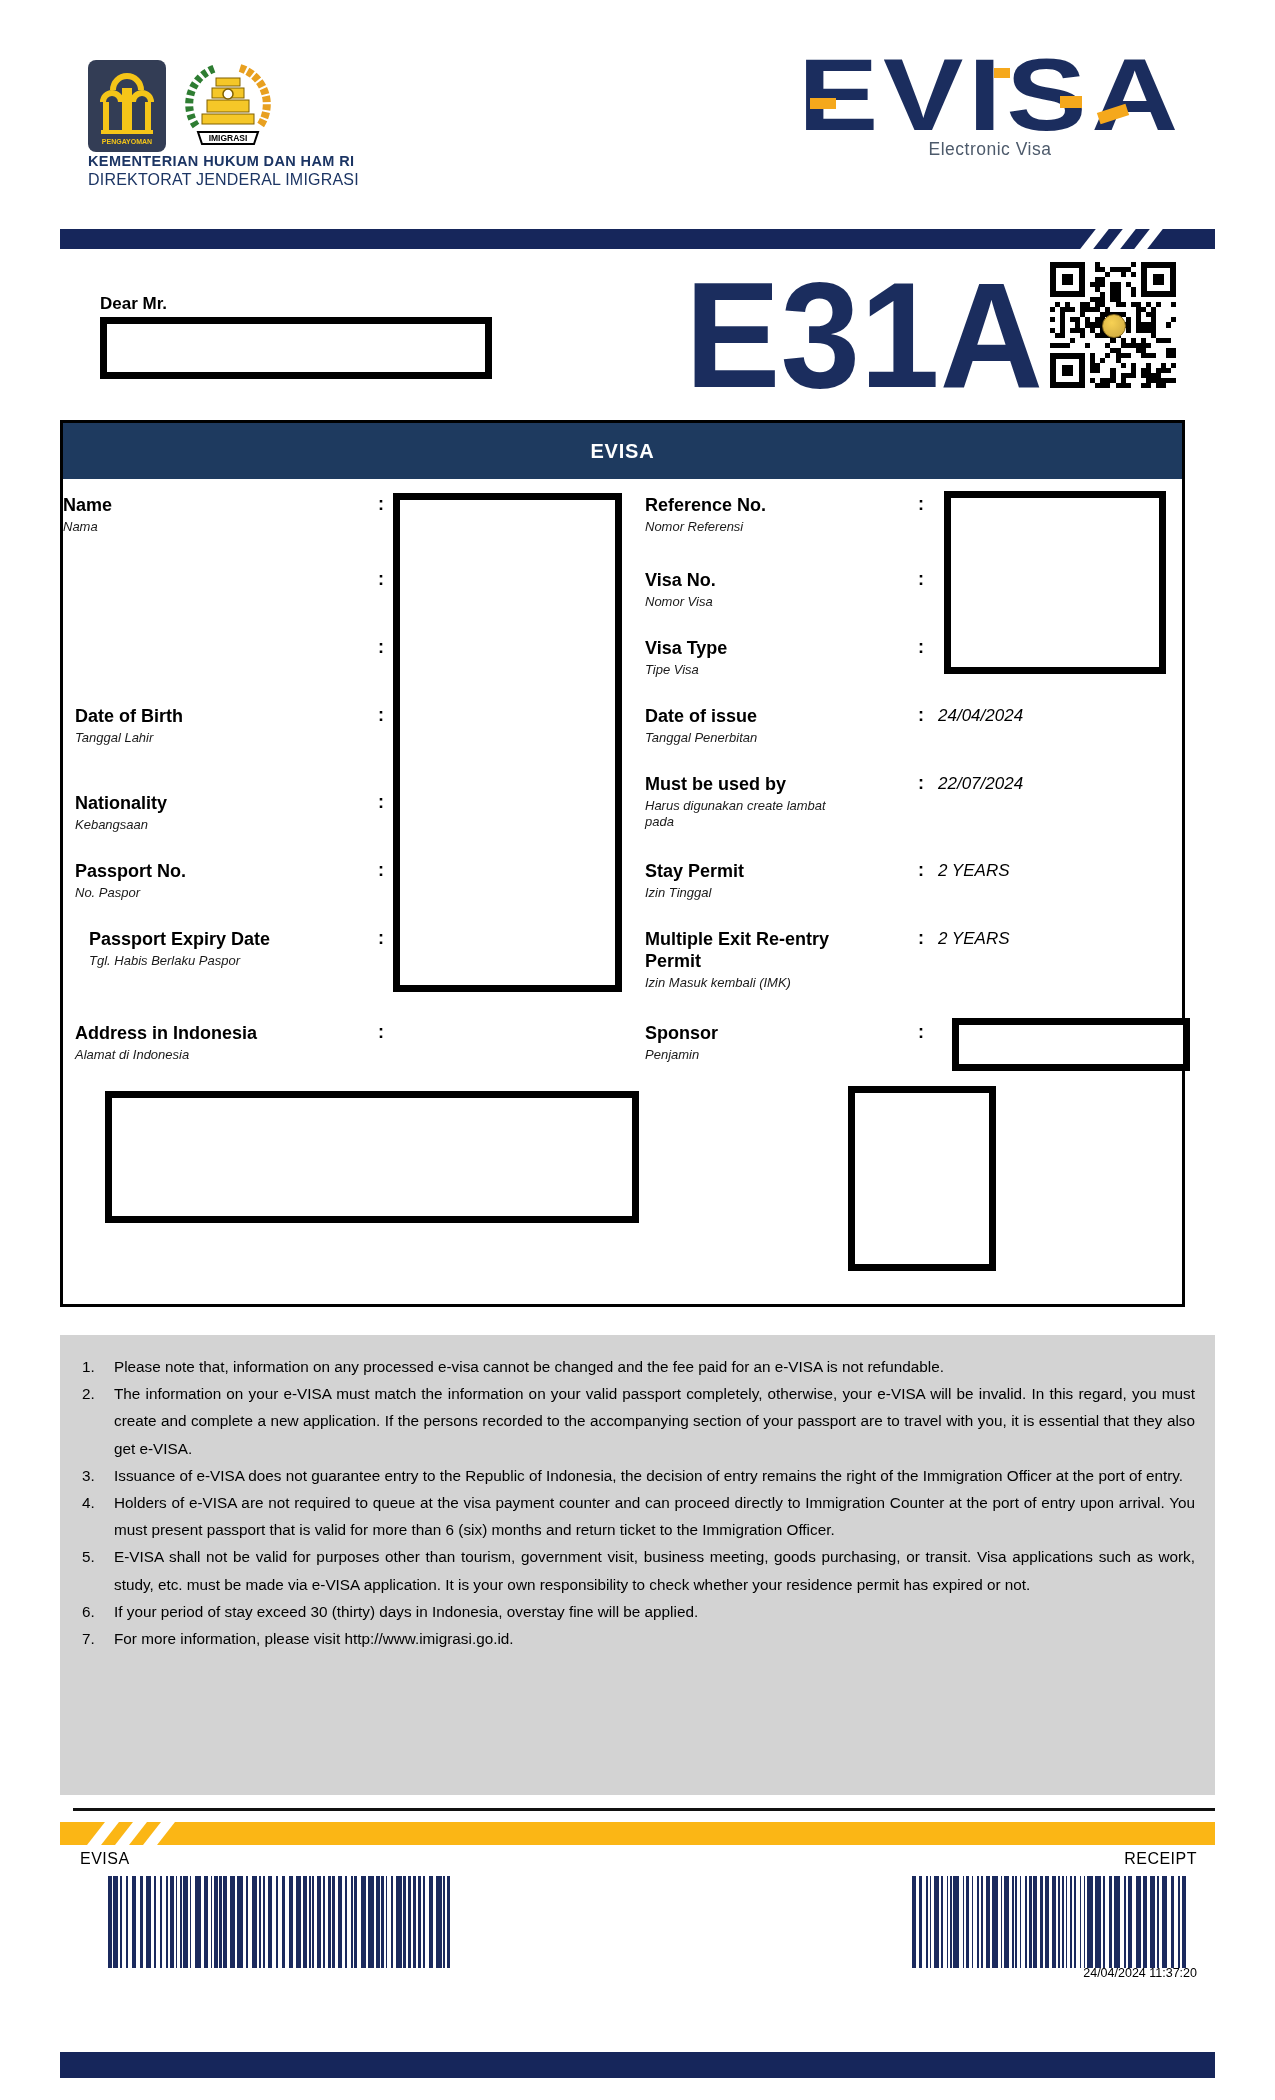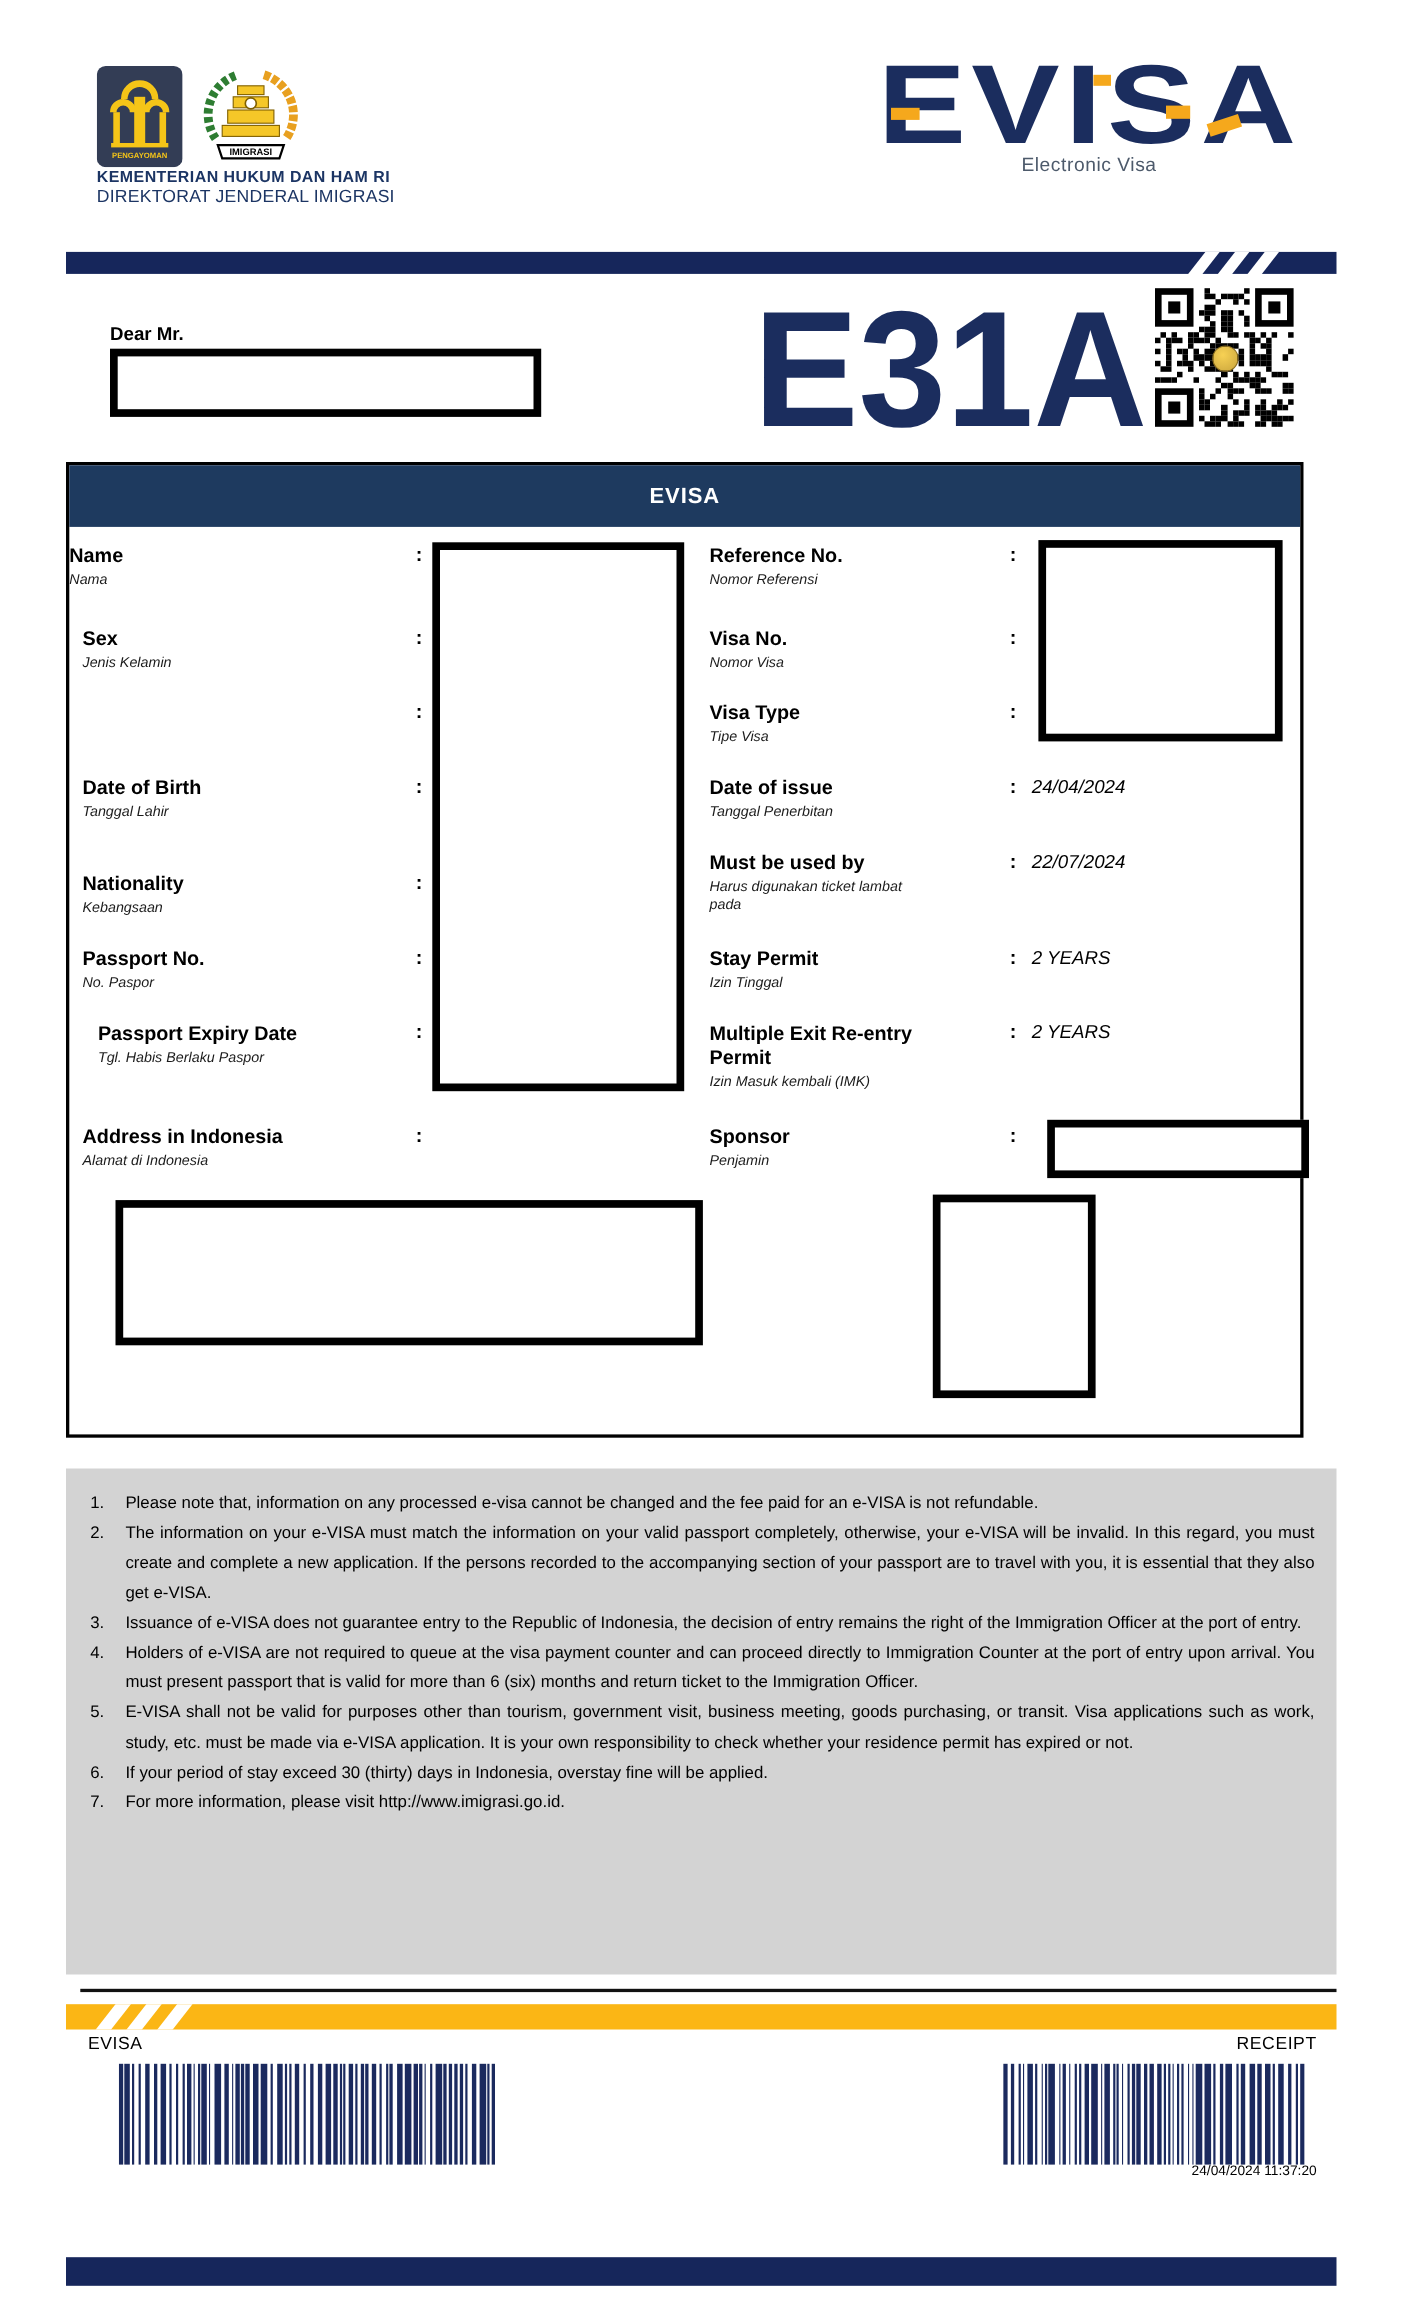--- a/index.html
+++ b/index.html
@@ -327,24 +327,20 @@
   <div class="abs card-header">
     <span>EVISA</span>
   </div>
 
   <div class="abs" style="left:63px;top:494px;width:290px">
     <div class="lbl">Name</div>
     <div class="sub">Nama</div>
   </div>
   <span class="abs colon" style="left:378px;top:494px">:</span>
 
-  <div class="abs" style="left:75px;top:569px;width:290px">
-    <div class="lbl">Sex</div>
-    <div class="sub">Jenis Kelamin</div>
-  </div>
   <span class="abs colon" style="left:378px;top:569px">:</span>
 
   <span class="abs colon" style="left:378px;top:637px">:</span>
 
   <div class="abs" style="left:75px;top:705px;width:290px">
     <div class="lbl">Date of Birth</div>
     <div class="sub">Tanggal Lahir</div>
   </div>
   <span class="abs colon" style="left:378px;top:705px">:</span>
 
@@ -392,21 +388,21 @@
 
   <div class="abs" style="left:645px;top:705px;width:250px">
     <div class="lbl">Date of issue</div>
     <div class="sub">Tanggal Penerbitan</div>
   </div>
   <span class="abs colon" style="left:918px;top:705px">:</span>
   <span class="abs val" style="left:938px;top:706px">24/04/2024</span>
 
   <div class="abs" style="left:645px;top:773px;width:210px">
     <div class="lbl">Must be used by</div>
-    <div class="sub" style="width:185px">Harus digunakan ticket lambat pada</div>
+    <div class="sub" style="width:185px">Harus digunakan create lambat pada</div>
   </div>
   <span class="abs colon" style="left:918px;top:773px">:</span>
   <span class="abs val" style="left:938px;top:774px">22/07/2024</span>
 
   <div class="abs" style="left:645px;top:860px;width:250px">
     <div class="lbl">Stay Permit</div>
     <div class="sub">Izin Tinggal</div>
   </div>
   <span class="abs colon" style="left:918px;top:860px">:</span>
   <span class="abs val" style="left:938px;top:861px">2 YEARS</span>

